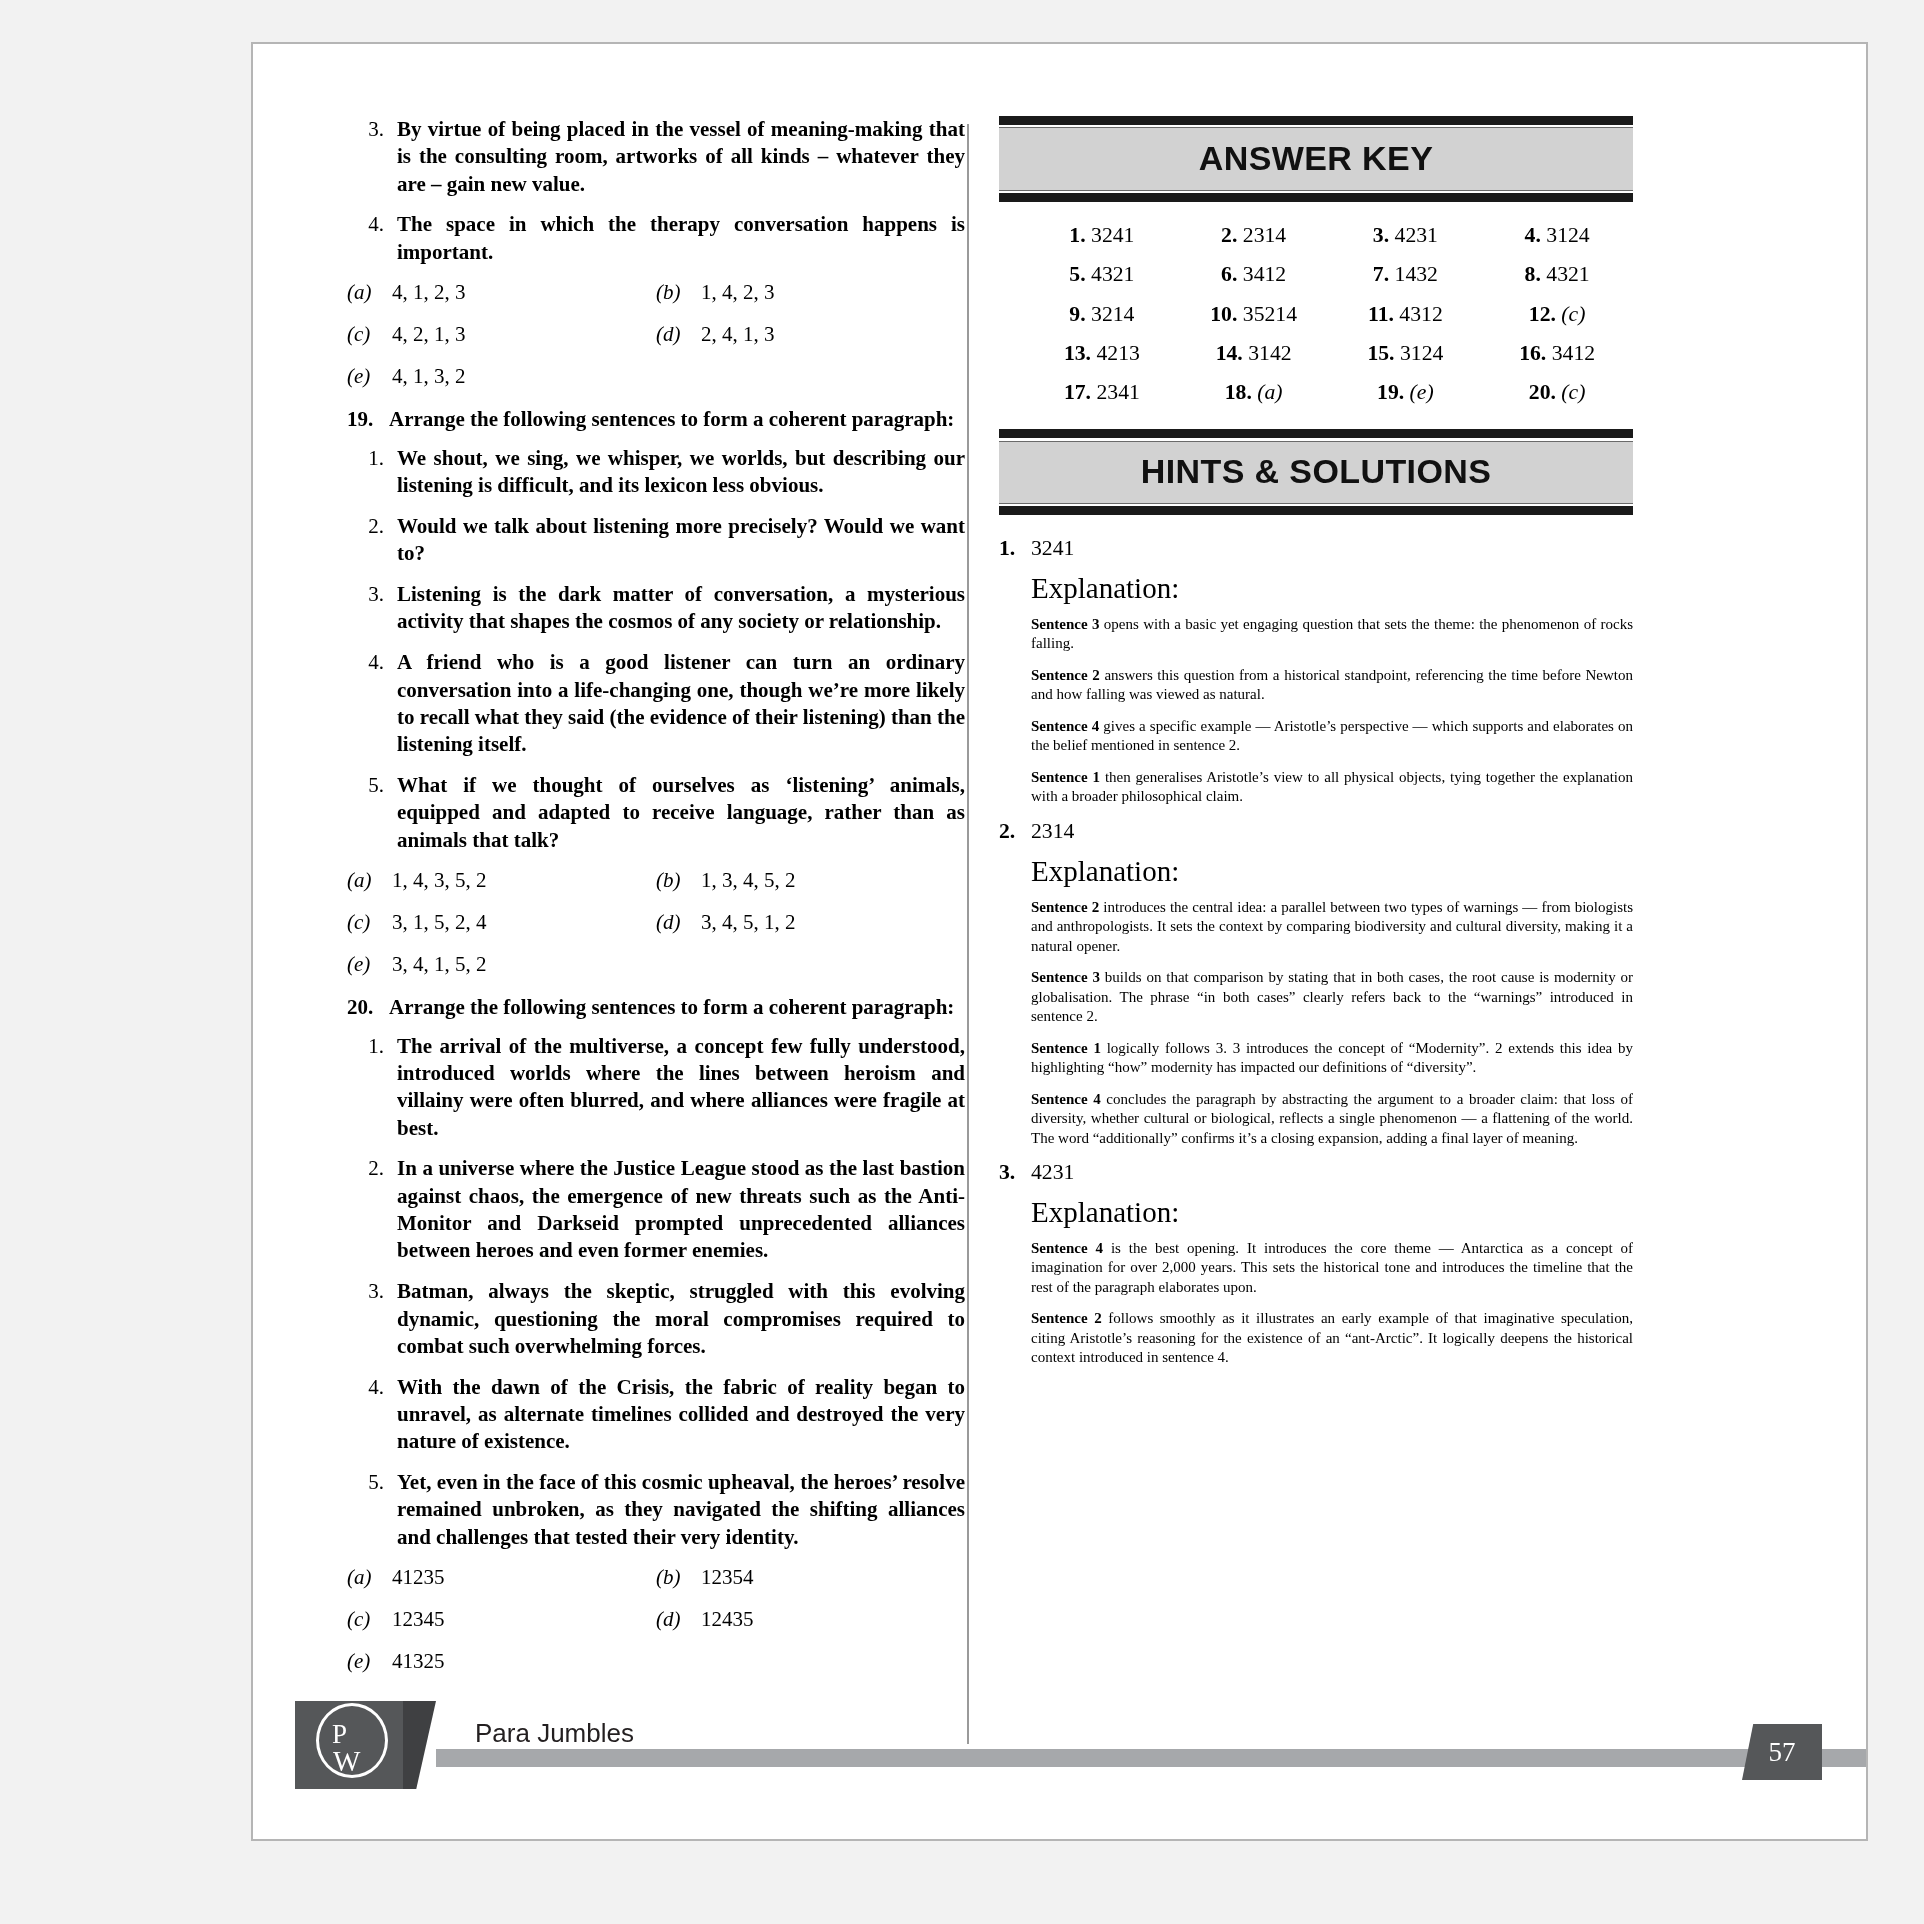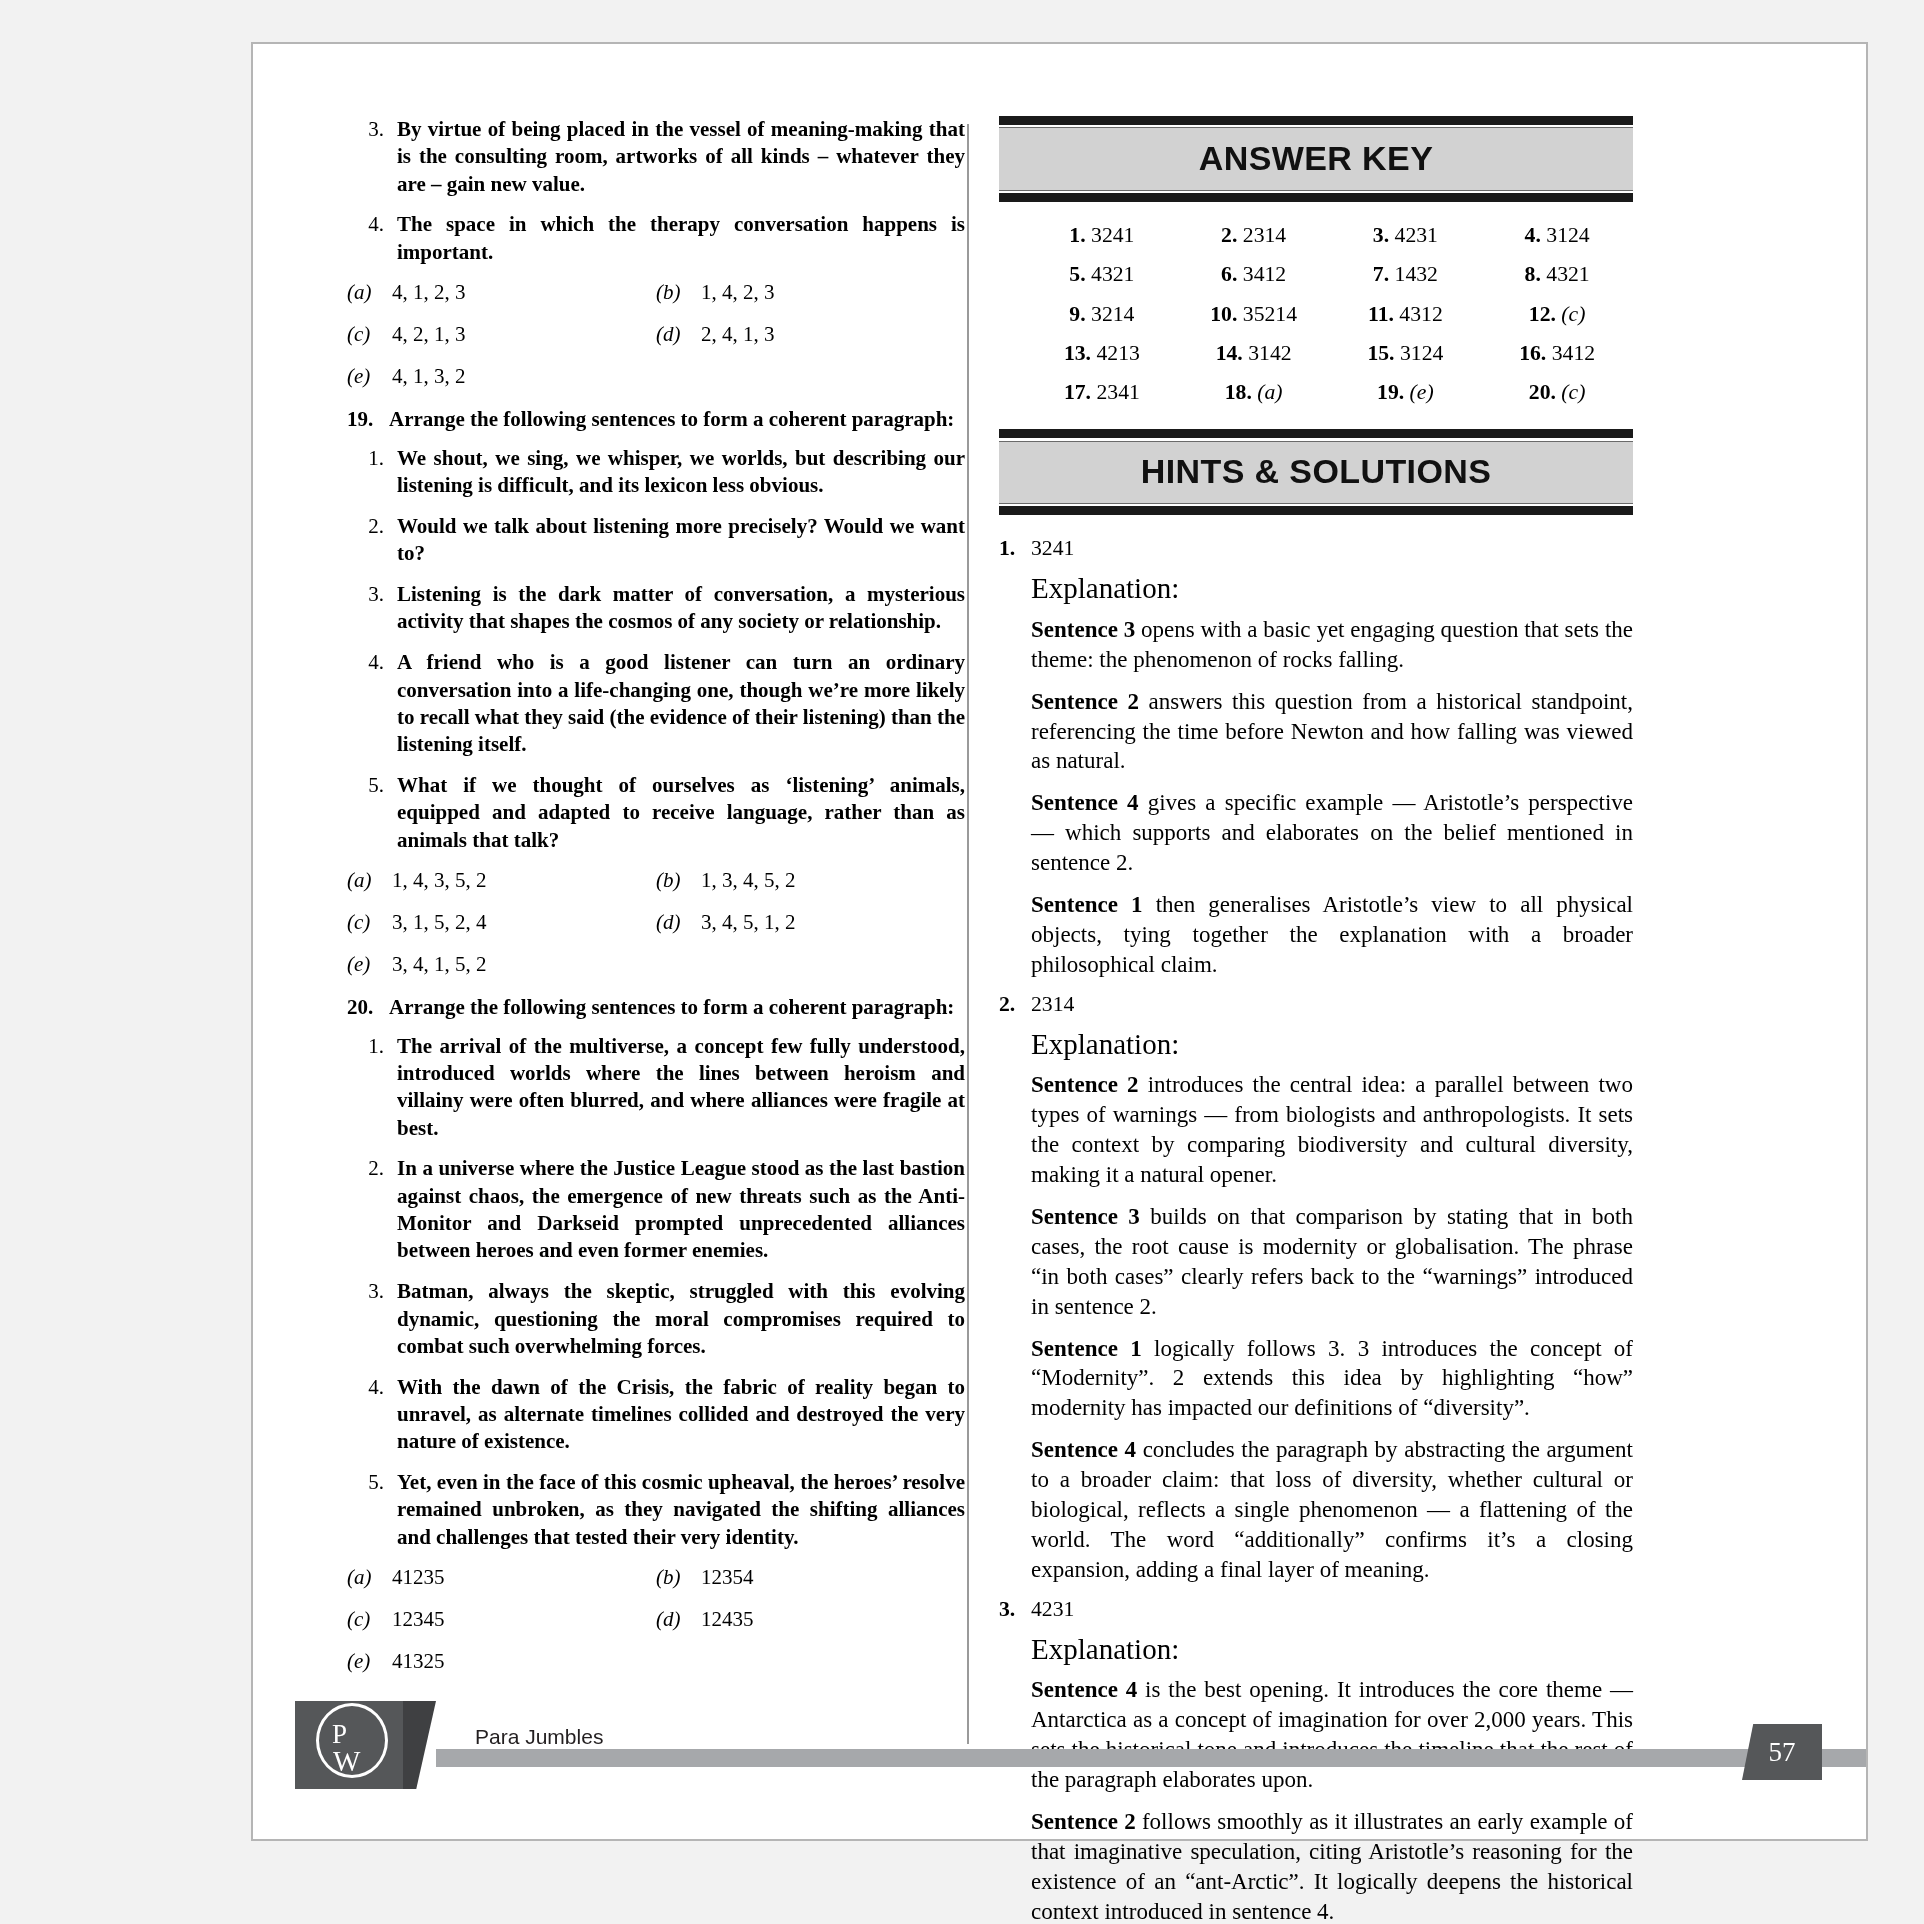--- a/index.html
+++ b/index.html
@@ -88,21 +88,21 @@
 
   
   .sol{margin-bottom:3.2px;}
   .sol-head{display:flex;font-size:21.7px;margin-bottom:11.2px;}
   .sol-head .n{font-weight:bold;flex:0 0 32px;}
   .sol-head .a{flex:1;}
   .sol-exp{
     font-weight:normal;font-size:29px;margin:0 0 9.6px 32px;
   }
   .sol-p{
-    font-size:23px;line-height:1.30;text-align:justify;
+    font-size:15px;line-height:1.30;text-align:justify;
     margin:0 0 12px 32px;
   }
   .sol-p b{font-weight:bold;}
 
   
   .footer{position:absolute;left:0;bottom:0;width:100%;height:152px;}
   .logo-shape{
     position:absolute;left:42px;bottom:50px;
     width:108px;height:88px;background:#555759;
   }
@@ -118,21 +118,21 @@
   .logo-p{
     position:absolute;left:79px;bottom:91px;color:#fff;
     font-family:"Liberation Serif",serif;font-size:27px;line-height:1;
   }
   .logo-w{
     position:absolute;left:80px;bottom:63px;color:#fff;
     font-family:"Liberation Serif",serif;font-size:29px;line-height:1;
   }
   .foot-label{
     position:absolute;left:222px;bottom:90px;
-    font-family:"Liberation Sans",sans-serif;font-size:21px;color:#231f20;
+    font-family:"Liberation Sans",sans-serif;font-size:26px;color:#231f20;
   }
   .foot-bar{
     position:absolute;left:183px;bottom:72px;right:0;height:17.6px;background:#a6a8ab;
   }
   .pagenum-shape{
     position:absolute;right:44px;bottom:59px;
     width:80px;height:56px;background:#555759;
     clip-path:polygon(14% 0,100% 0,100% 100%,0 100%);
     color:#ffffff;
     font-family:"Liberation Serif",serif;font-size:27px;

